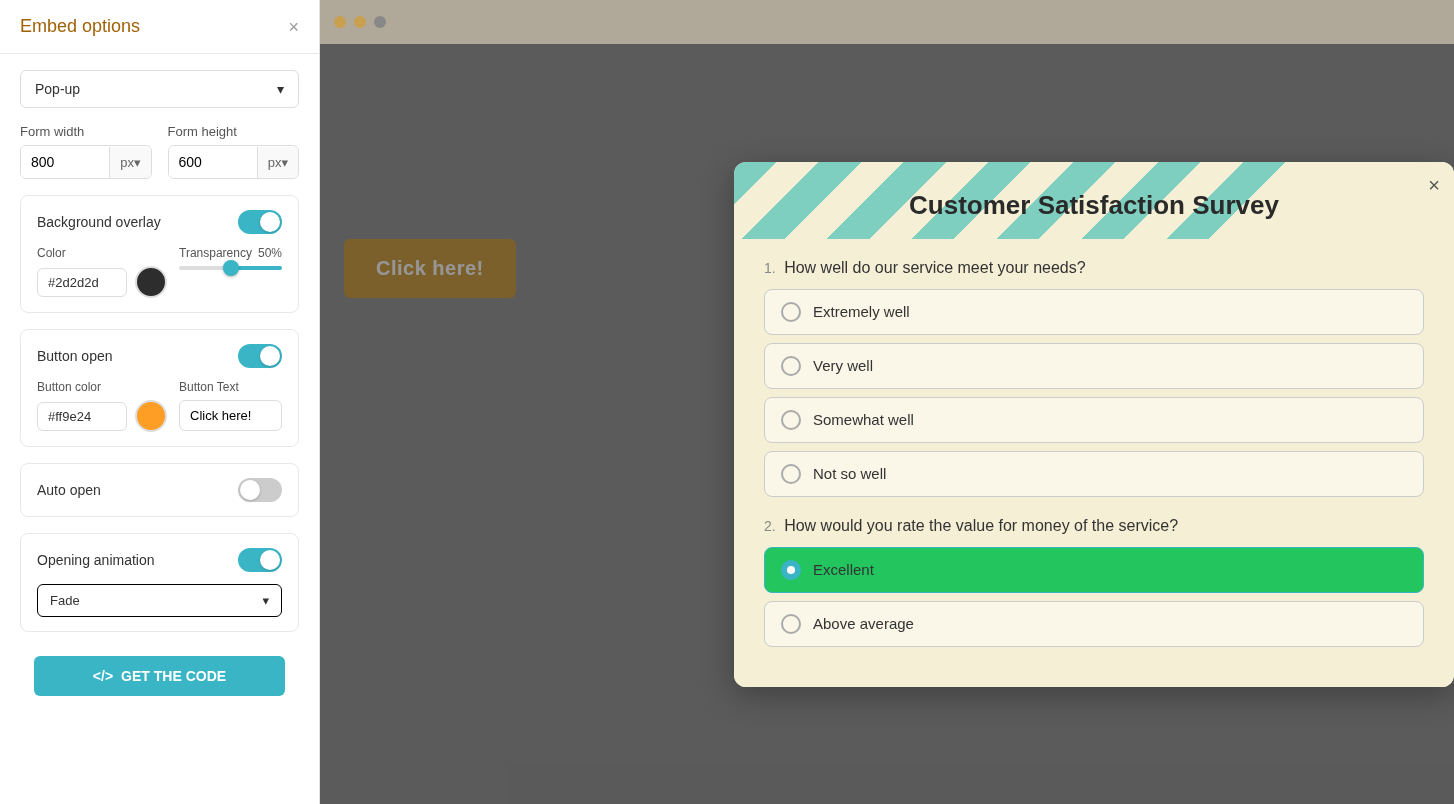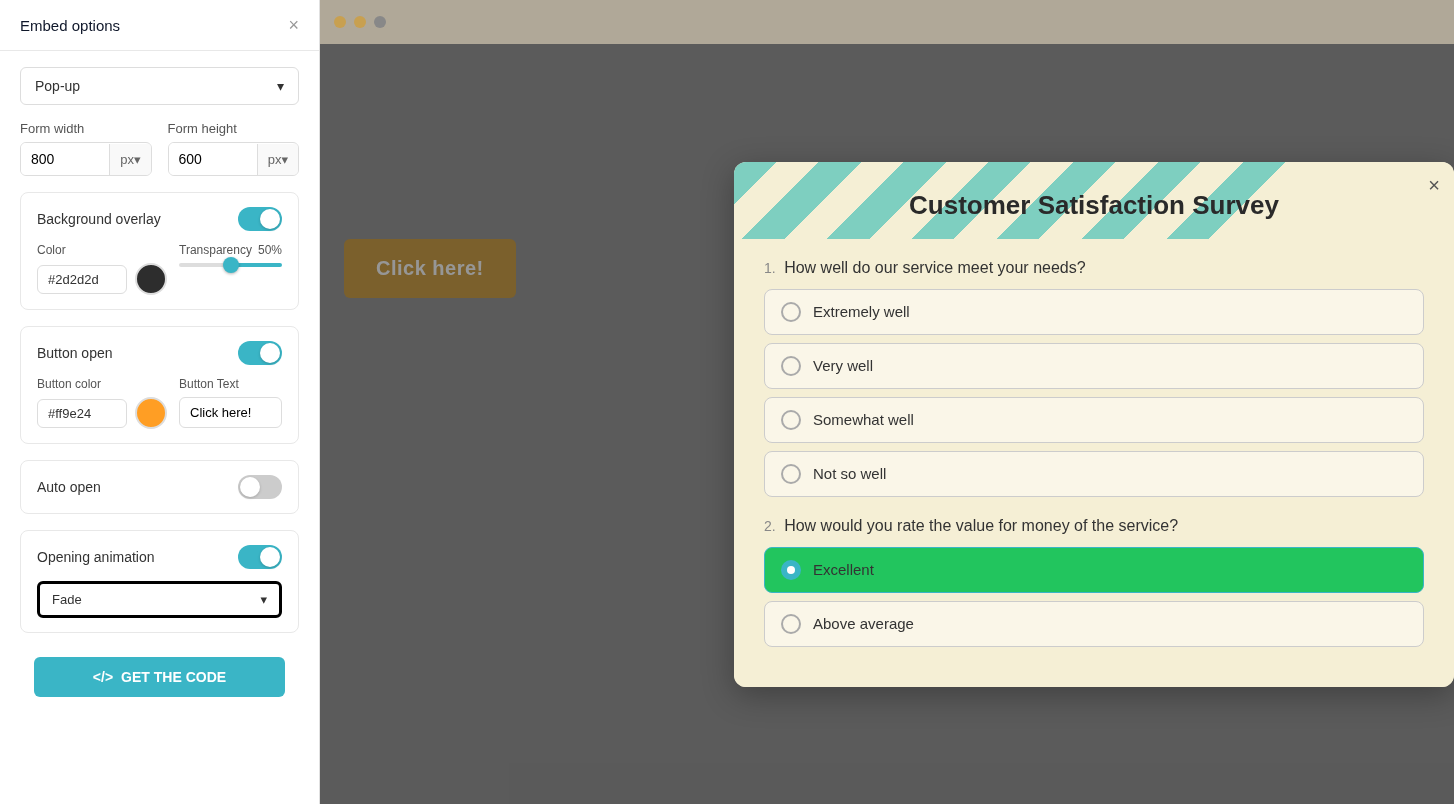--- a/index.html
+++ b/index.html
@@ -19,23 +19,23 @@
 
     .panel-header {
       padding: 16px 20px;
       border-bottom: 1px solid #e8e8e8;
       display: flex;
       align-items: center;
       justify-content: space-between;
     }
 
     .panel-title {
-      font-size: 15px;
+      font-size: 18px;
       font-weight: 500;
-      color: #0f172a;
+      color: #a16207;
       text-align: center;
     }
 
     .close-x {
       font-size: 18px;
       color: #999;
       cursor: pointer;
       background: none;
       border: none;
       line-height: 1;
@@ -263,21 +263,21 @@
       align-items: center;
       gap: 8px;
       margin: 8px auto 16px;
       width: 90%;
       justify-content: center;
     }
 
     
     .fade-select {
       width: 100%;
-      border: 3px solid #000000;
+      border: 1px solid #000000;
       border-radius: 6px;
       padding: 8px 12px;
       font-size: 13px;
       color: #333;
       display: flex;
       align-items: center;
       justify-content: space-between;
       cursor: pointer;
       margin-top: 8px;
     }

